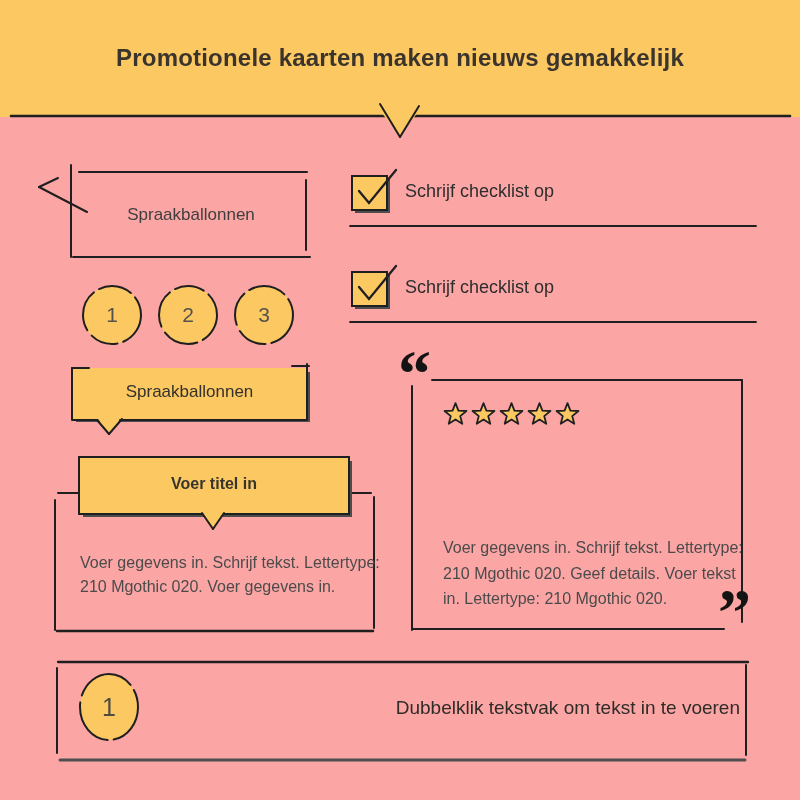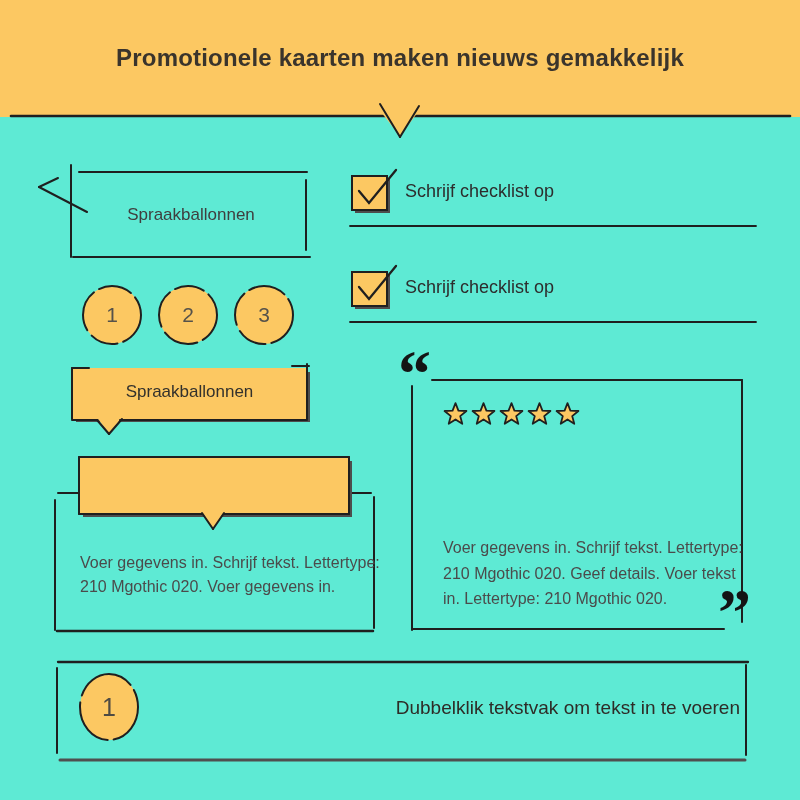--- a/index.html
+++ b/index.html
@@ -1,19 +1,19 @@
 <!DOCTYPE html>
 <html><head>
 <meta charset="utf-8">
 <style>
   html,body{margin:0;padding:0;background:#ffffff;}
   #canvas{
     position:relative;width:800px;height:800px;overflow:hidden;
     font-family:"Liberation Sans","DejaVu Sans",sans-serif;
-    background:#5eead4;
+    background:#fca5a5;
   }
   .abs{position:absolute;}
   #banner{left:0;top:0;width:800px;height:117px;background:#FCC862;}
   #banner-title{
     left:0;top:44px;width:800px;text-align:center;
     font-size:24px;font-weight:600;color:#3A342C;letter-spacing:.2px;
   }
   #sketch{left:0;top:0;width:800px;height:800px;pointer-events:none;z-index:3;}
   .txt{z-index:4;}
   #balloon-white-label{left:75px;top:205px;width:232px;text-align:center;font-size:17px;color:#3F3F3F;}
@@ -143,20 +143,21 @@
   </svg>
 
   <div class="abs txt" id="balloon-white-label">Spraakballonnen</div>
 
   <div class="abs txt circle-num" id="circle-num-1">1</div>
   <div class="abs txt circle-num" id="circle-num-2">2</div>
   <div class="abs txt circle-num" id="circle-num-3">3</div>
 
   <div class="abs txt" id="balloon-yellow-label">Spraakballonnen</div>
 
+  <div class="abs txt" id="title-card-title">Voer titel in</div>
   <div class="abs txt" id="title-card-body">Voer gegevens in. Schrijf tekst. Lettertype: 210 Mgothic 020. Voer gegevens in.</div>
 
   <div class="abs txt check-label" id="check-label-1">Schrijf checklist op</div>
   <div class="abs txt check-label" id="check-label-2">Schrijf checklist op</div>
 
   <div class="abs txt quote" id="quote-open">“</div>
   <div class="abs txt quote" id="quote-close">”</div>
 
   <div class="abs txt" id="star-rating">
       <svg width="25" height="25" viewBox="0 0 24 24">

